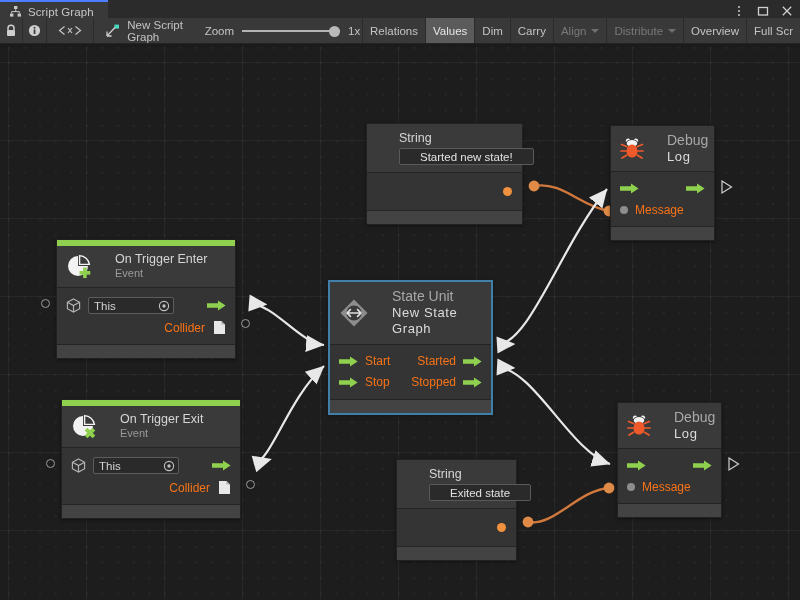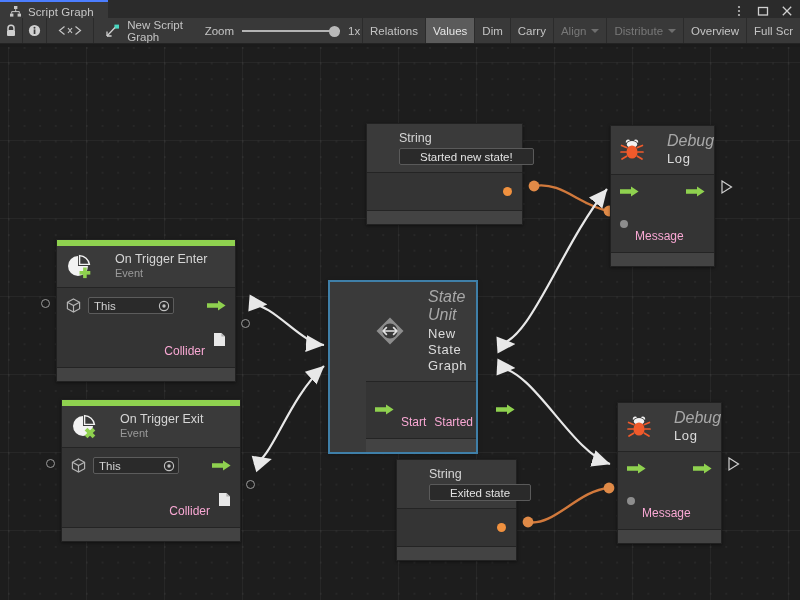--- a/index.html
+++ b/index.html
@@ -89,28 +89,28 @@
     border: 1px solid #212121;
     box-shadow: 0 1px 3px rgba(0,0,0,.45);
   }
   .node.selected { border: 1px solid #3f7fa8; box-shadow: 0 0 0 1px #3f7fa8, 0 1px 4px rgba(0,0,0,.5); }
   .node-accent { height: 6px; background: #8fd14f; }
   .node-head { display: flex; align-items: center; gap: 23px; padding: 7px 10px 7px 9px; background:#3a3a3a; }
   .node-head.compact { padding: 6px 9px 6px 9px; }
   .node-title { font-size: 12.5px; color: #d6d6d6; line-height: 1.15; }
   .node-sub { font-size: 11px; color: #9a9a9a; line-height: 1.25; margin-top:1px; }
   .node-sub.big { font-size: 13px; color: #dcdcdc; letter-spacing:.6px; }
-  .node-title.sm { font-size: 16px; color:#a8a8a8;font-style:italic; }
+  .node-title.sm { font-size: 14px; color:#a8a8a8; }
   .node-body { background: #343434; border-top: 1px solid #242424; padding: 6px 0; }
   .node-foot { background: #434343; border-top: 1px solid #242424; height: 14px; }
 
   .row { display:flex; align-items:center; justify-content:space-between; padding: 3px 9px; gap: 8px; min-height: 21px; }
   .row-left { display:flex; align-items:center; gap:7px; }
-  .row-right { display:flex; align-items:center; gap:23px; }
-  .port-label { font-size: 12px; color: #f9a8d4; margin-top: 24px; }
+  .row-right { display:flex; align-items:center; gap:7px; }
+  .port-label { font-size: 12px; color: #f97316; }
 
   .objfield {
     display:flex; align-items:center; justify-content:space-between;
     background:#2a2a2a; border:1px solid #5c5c5c; border-radius:2px;
     height: 17px; width: 86px; padding: 0 3px 0 5px;
   }
   .objfield span { font-size: 11.5px; color:#d2d2d2; }
   .textfield {
     background:#2a2a2a; border:1px solid #5a5a5a; border-radius:2px;
     height: 17px; padding: 0 20px; display:flex; align-items:center;
@@ -389,21 +389,21 @@
               <path d="M8.4 1 V4.6 H12" fill="#b0b0b0"></path>
             </svg>
           </span>
         </div>
       </div>
       <div class="node-foot"></div>
     </div>
     <div style="position:absolute; left:41px; top:252px;" class="circle-hollow"></div>
     <div style="position:absolute; left:241px; top:272px;" class="circle-hollow"></div>
 
-    <div class="node selected" style="left:329px; top:234px; width:148px;padding-left:36px;">
+    <div class="node selected" style="left:329px; top:234px; width:163px;">
       <div class="node-head compact">
         <span>
           <svg width="30" height="30" viewBox="0 0 30 30">
             <path d="M15 1.5 L28.5 15 L15 28.5 L1.5 15 Z" fill="#8d8d8d"></path>
             <circle cx="15" cy="15" r="7.6" fill="#3a3a3a"></circle>
             <path d="M8.4 15 H21.6 M11.4 11.6 L8 15 L11.4 18.4 M18.6 11.6 L22 15 L18.6 18.4" stroke="#e2e2e2" stroke-width="1.7" fill="none" stroke-linecap="round" stroke-linejoin="round"></path>
           </svg>
         </span>
         <div>
           <div class="node-title sm">State Unit</div>
@@ -415,20 +415,38 @@
           <span class="row-left">
             <span>
               <svg width="19" height="11" viewBox="0 0 19 11">
                   <path d="M0 3.2 H11 V0.6 L18.6 5.5 L11 10.4 V7.8 H0 Z" fill="#8fd14f"></path>
                 </svg>
             </span>
             <span class="port-label">Start</span>
           </span>
           <span class="row-right">
             <span class="port-label">Started</span>
+            <span>
+              <svg width="19" height="11" viewBox="0 0 19 11">
+                  <path d="M0 3.2 H11 V0.6 L18.6 5.5 L11 10.4 V7.8 H0 Z" fill="#8fd14f"></path>
+                </svg>
+            </span>
+          </span>
+        </div>
+        <div class="row">
+          <span class="row-left">
+            <span>
+              <svg width="19" height="11" viewBox="0 0 19 11">
+                  <path d="M0 3.2 H11 V0.6 L18.6 5.5 L11 10.4 V7.8 H0 Z" fill="#8fd14f"></path>
+                </svg>
+            </span>
+            <span class="port-label">Stop</span>
+          </span>
+          <span class="row-right">
+            <span class="port-label">Stopped</span>
             <span>
               <svg width="19" height="11" viewBox="0 0 19 11">
                   <path d="M0 3.2 H11 V0.6 L18.6 5.5 L11 10.4 V7.8 H0 Z" fill="#8fd14f"></path>
                 </svg>
             </span>
           </span>
         </div>
       </div>
       <div class="node-foot"></div>
     </div>

